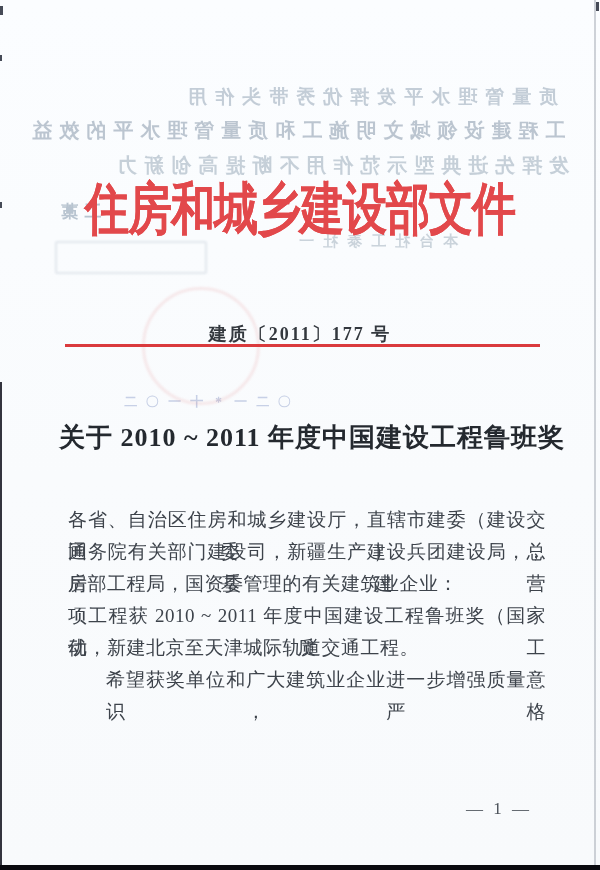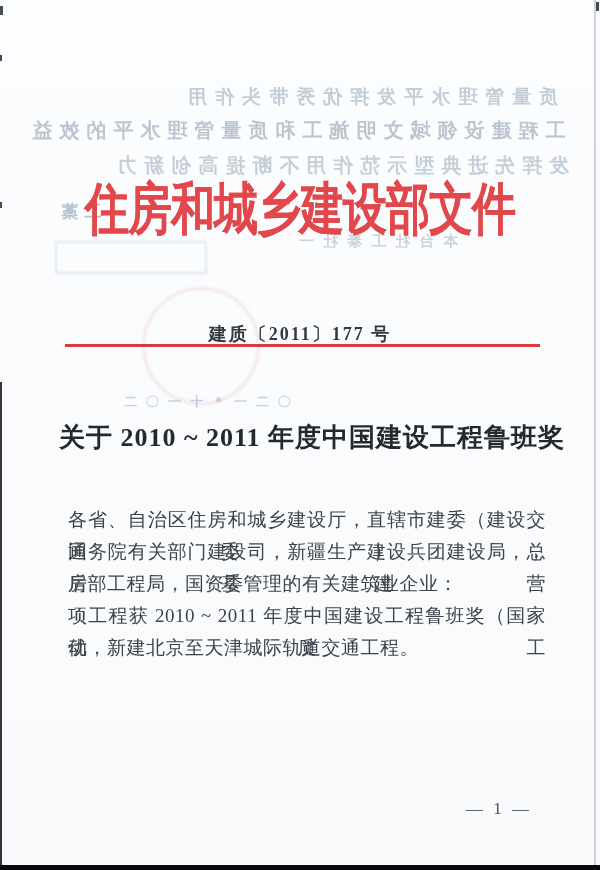--- a/index.html
+++ b/index.html
@@ -105,20 +105,21 @@
   <div class="subject">
     <div>关于 2010 ~ 2011 年度中国建设工程鲁班奖</div>
   </div>
 
   <div class="body-block">
     <div class="line">各省、自治区住房和城乡建设厅，直辖市建委（建设交通委），</div>
     <div class="line">国务院有关部门建设司，新疆生产建设兵团建设局，总后基建营</div>
     <div class="line no-just">房部工程局，国资委管理的有关建筑业企业：</div>
     <div class="line">项工程获 2010 ~ 2011 年度中国建设工程鲁班奖（国家优质工</div>
     <div class="line no-just">动，新建北京至天津城际轨道交通工程。</div>
+    <div class="line indent">希望获奖单位和广大建筑业企业进一步增强质量意识，严格</div>
   </div>
 
   <div class="page-number">— 1 —</div>
 
   <div class="edge-left"></div>
   <div class="edge-right"></div>
   <div class="edge-bottom"></div>
   <div class="speck s1"></div>
   <div class="speck s2"></div>
   <div class="speck s3"></div>

